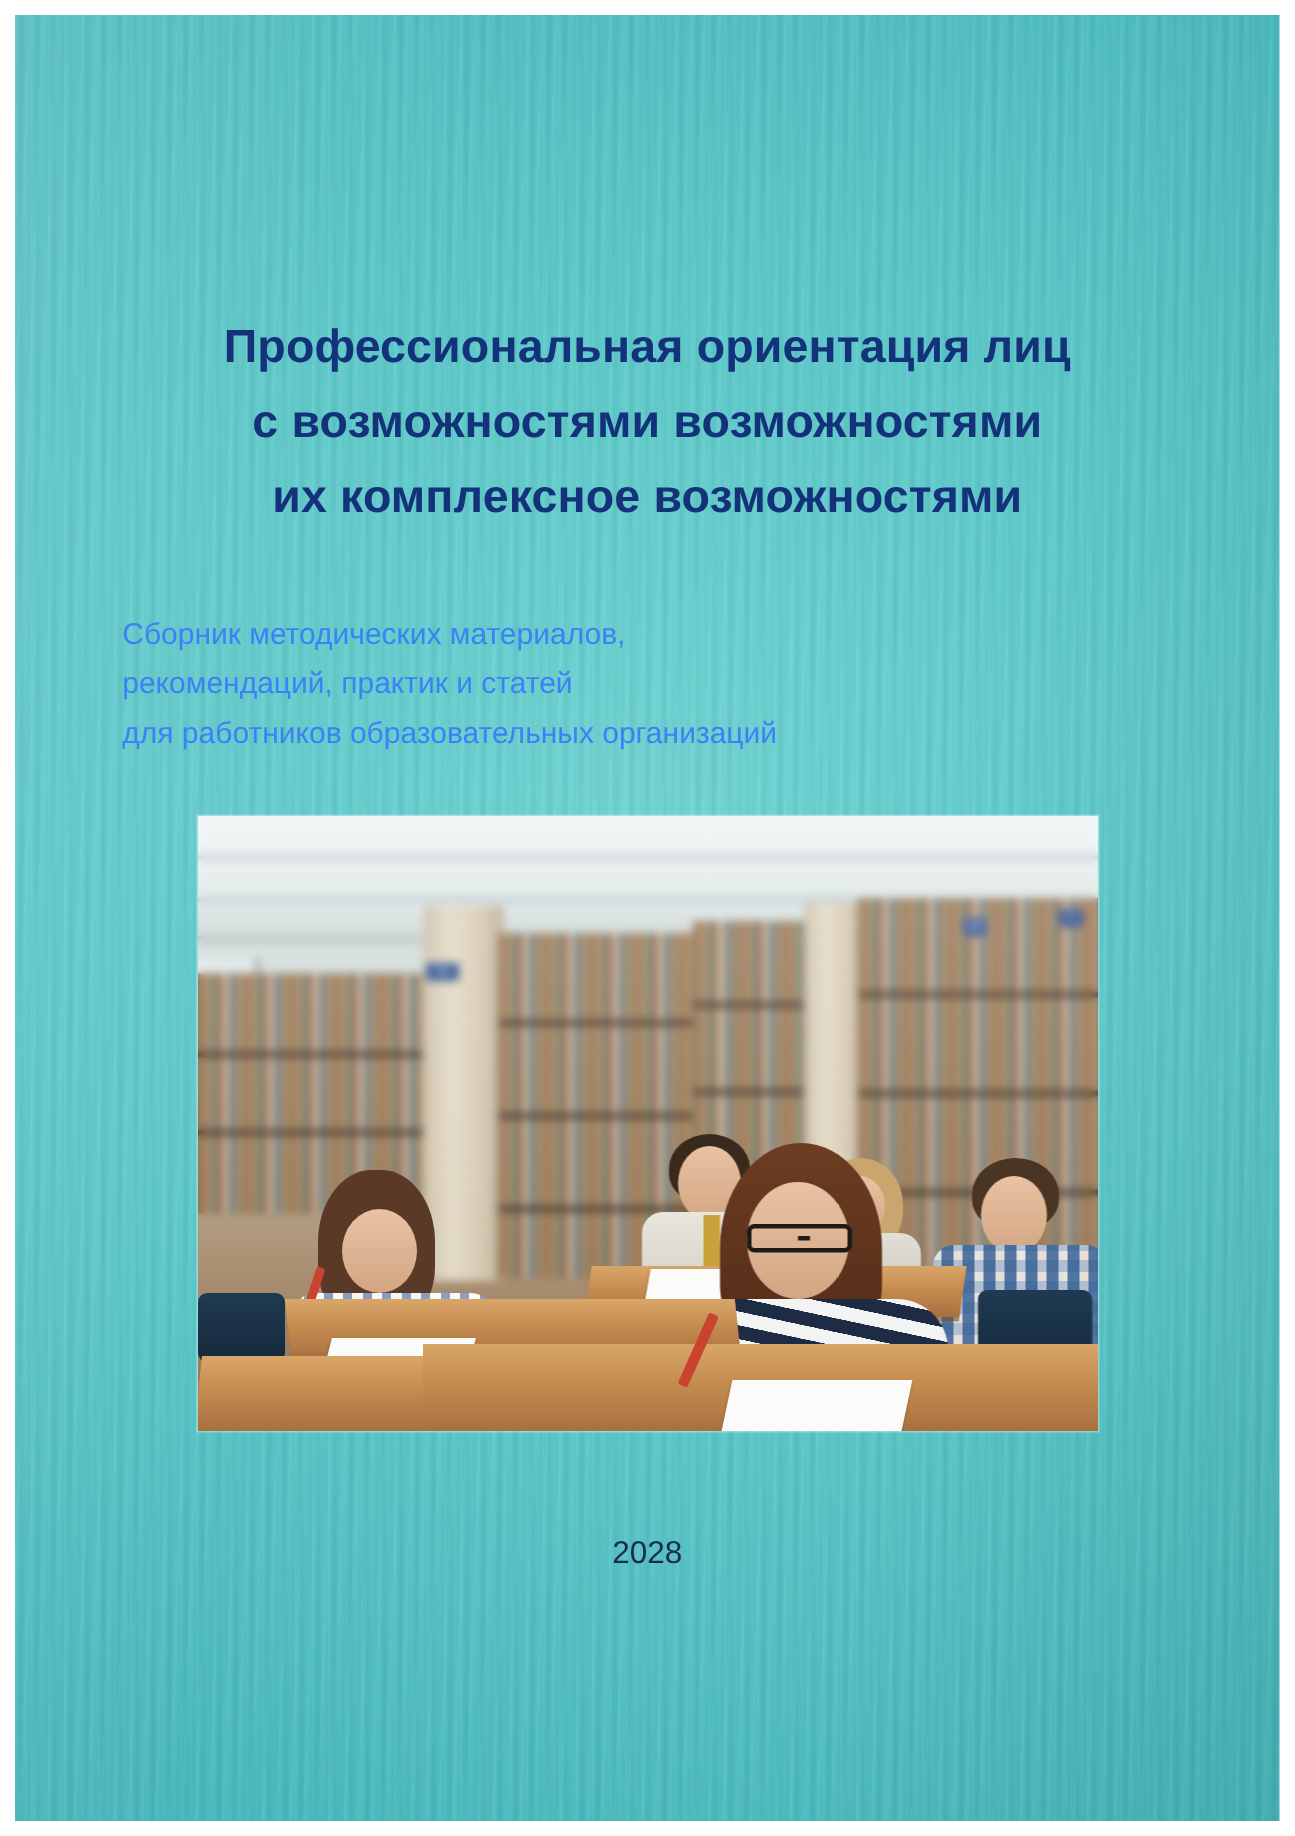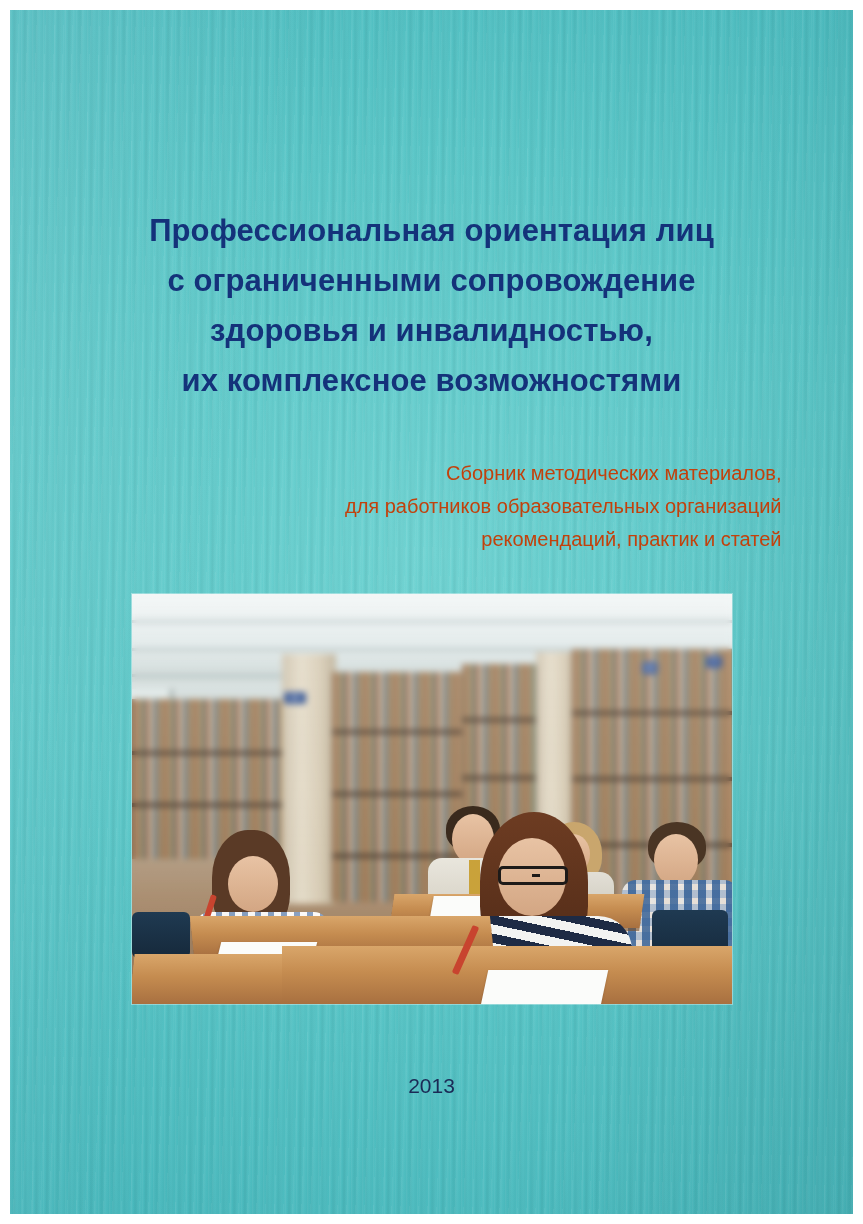--- a/index.html
+++ b/index.html
@@ -75,22 +75,22 @@
   }
   .title-line {
     display: block;
     white-space: nowrap;
   }
 
   
   .subtitle-block {
     margin-top: 51px;
     width: 700px;
-    text-align: right;
-    color: #c2410c;
+    text-align: left;
+    color: #3b82f6;
     font-size: 20px;
     line-height: 33px;
   }
   .subtitle-line {
     display: block;
     white-space: nowrap;
   }
 
   
   .photo-frame {
@@ -290,29 +290,28 @@
 </head>
 <body>
 
 <div class="page">
   <div class="cover-bg"></div>
 
   <div class="content">
 
     <div class="title-block">
       <span class="title-line">Профессиональная ориентация лиц</span>
-      <span class="title-line">с ограниченными сопровождение</span>
-      <span class="title-line">здоровья и инвалидностью,</span>
+      <span class="title-line">с возможностями возможностями</span>
       <span class="title-line">их комплексное возможностями</span>
     </div>
 
     <div class="subtitle-block">
       <span class="subtitle-line">Сборник методических материалов,</span>
+      <span class="subtitle-line">рекомендаций, практик и статей</span>
       <span class="subtitle-line">для работников образовательных организаций</span>
-      <span class="subtitle-line">рекомендаций, практик и статей</span>
     </div>
 
     <div class="photo-frame">
       <div class="photo">
 
         <div class="ph-ceiling">
           <div class="ph-ceiling-line" style="top:26px;"></div>
           <div class="ph-ceiling-line" style="top:54px;"></div>
           <div class="ph-ceiling-line" style="top:80px;"></div>
         </div>
@@ -398,17 +397,17 @@
 
         <div class="ph-desk ph-desk-left"></div>
         <div class="ph-desk ph-desk-front"></div>
         <div class="ph-paper paper-main"></div>
         <div class="ph-pen pen-main"></div>
 
       </div>
     </div>
 
     <div class="footer-block">
-      <span class="footer-line">2013</span>
+      <span class="footer-line">2028</span>
     </div>
 
   </div>
 </div>
 
 </body></html>

